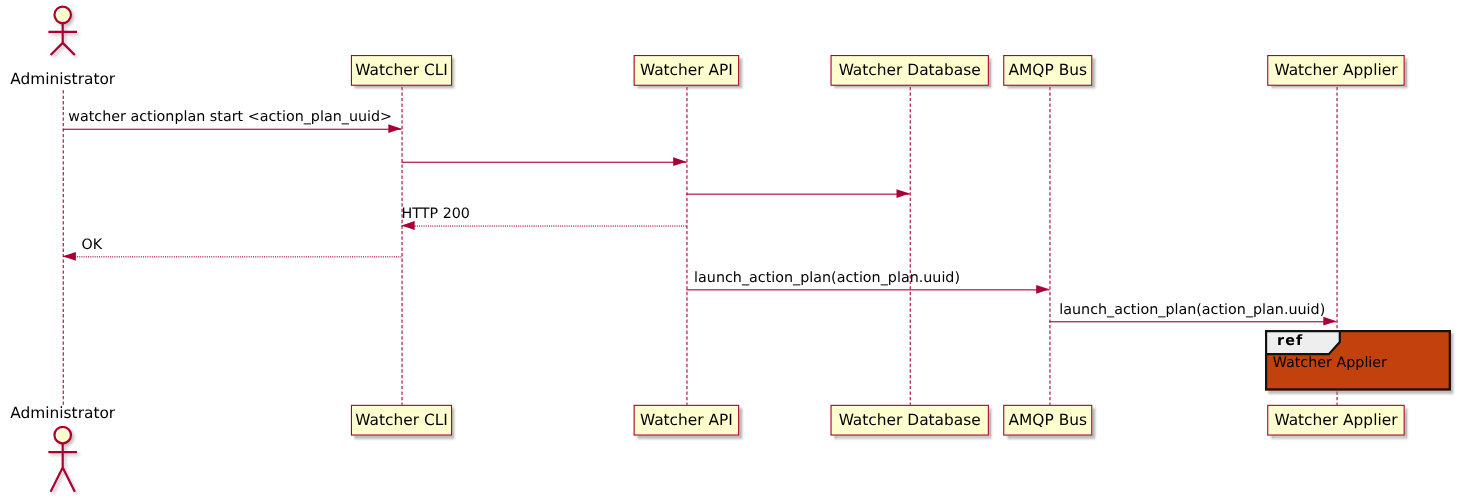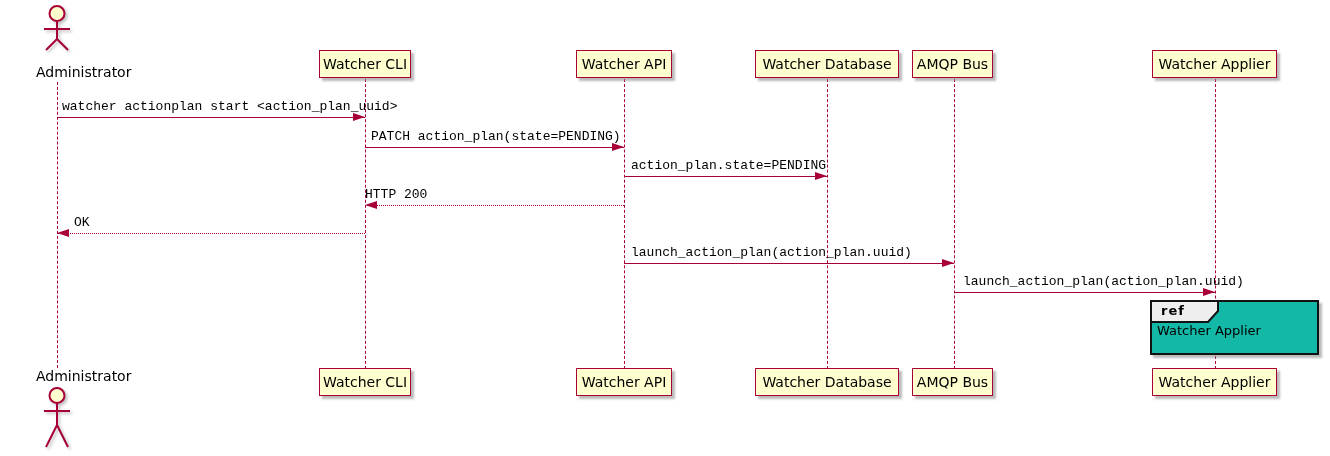--- a/index.html
+++ b/index.html
@@ -13,33 +13,33 @@
   }
   
   .pbox{
     position:absolute;height:25px;background:#FEFECE;border:1.5px solid #A80036;
     box-shadow:3px 3px 2px rgba(130,130,130,.55);
     display:flex;align-items:center;justify-content:center;
     font-size:14px;white-space:nowrap;box-sizing:border-box;height:28px;
   }
   
   .actor-label{
-    position:absolute;width:114px;font-size:14px;white-space:nowrap;padding-left:36px;
+    position:absolute;width:114px;text-align:center;font-size:14px;white-space:nowrap;
   }
   .actor-figure{position:absolute;filter:drop-shadow(2.5px 2.5px 1.5px rgba(130,130,130,.5));}
   
   .msg-line{position:absolute;height:0;border-top:1px solid #A80036;}
   .msg-line.dashed{border-top-style:dotted;border-top-width:1.4px;}
-  .msg-label{position:absolute;font-size:13px;white-space:nowrap;line-height:14px;font-family:Liberation Mono, monospace;}
+  .msg-label{position:absolute;font-size:13px;white-space:nowrap;line-height:14px;}
   .arrowhead{position:absolute;width:0;height:0;border-top:4.5px solid transparent;border-bottom:4.5px solid transparent;}
   .arrowhead.right{border-left:12px solid #A80036;}
   .arrowhead.left{border-right:12px solid #A80036;}
   
   .ref-box{
-    position:absolute;left:1150px;top:300px;width:169px;height:55px;background:#14b8a6;
+    position:absolute;left:1150px;top:300px;width:169px;height:55px;background:#c2410c;
     border:2px solid #121212;box-sizing:border-box;
     box-shadow:3px 3px 2px rgba(130,130,130,.55);
   }
   .ref-tag{position:absolute;left:-2px;top:-2px;}
   .ref-keyword{
     position:absolute;left:9px;top:1px;font-size:13px;font-weight:bold;letter-spacing:1px;
   }
   .ref-text{
     position:absolute;left:5px;top:21px;font-size:13px;line-height:16.5px;white-space:nowrap;
   }
@@ -65,25 +65,23 @@
   <div class="pbox" style="left:319px;top:50px;width:92px">Watcher CLI</div>
   <div class="pbox" style="left:576px;top:50px;width:96px">Watcher API</div>
   <div class="pbox" style="left:755px;top:50px;width:144px">Watcher Database</div>
   <div class="pbox" style="left:912px;top:50px;width:81px">AMQP Bus</div>
   <div class="pbox" style="left:1152px;top:50px;width:125px">Watcher Applier</div>
 
   <div class="msg-label" style="left:62px;top:100px">watcher actionplan start &lt;action_plan_uuid&gt;</div>
   <div class="msg-line" style="left:57px;top:117px;width:308px"></div>
   <div class="arrowhead right" style="left:353px;top:112.5px"></div>
 
-  <div class="msg-label" style="left:371px;top:130px">PATCH action_plan(state=PENDING)</div>
   <div class="msg-line" style="left:365px;top:147px;width:259px"></div>
   <div class="arrowhead right" style="left:612px;top:142.5px"></div>
 
-  <div class="msg-label" style="left:631px;top:159px">action_plan.state=PENDING</div>
   <div class="msg-line" style="left:624px;top:176px;width:203px"></div>
   <div class="arrowhead right" style="left:815px;top:171.5px"></div>
 
   <div class="msg-label" style="left:365px;top:188px">HTTP 200</div>
   <div class="msg-line dashed" style="left:365px;top:205px;width:259px"></div>
   <div class="arrowhead left" style="left:365px;top:200.5px"></div>
 
   <div class="msg-label" style="left:74px;top:216px">OK</div>
   <div class="msg-line dashed" style="left:57px;top:233px;width:308px"></div>
   <div class="arrowhead left" style="left:57px;top:228.5px"></div>

